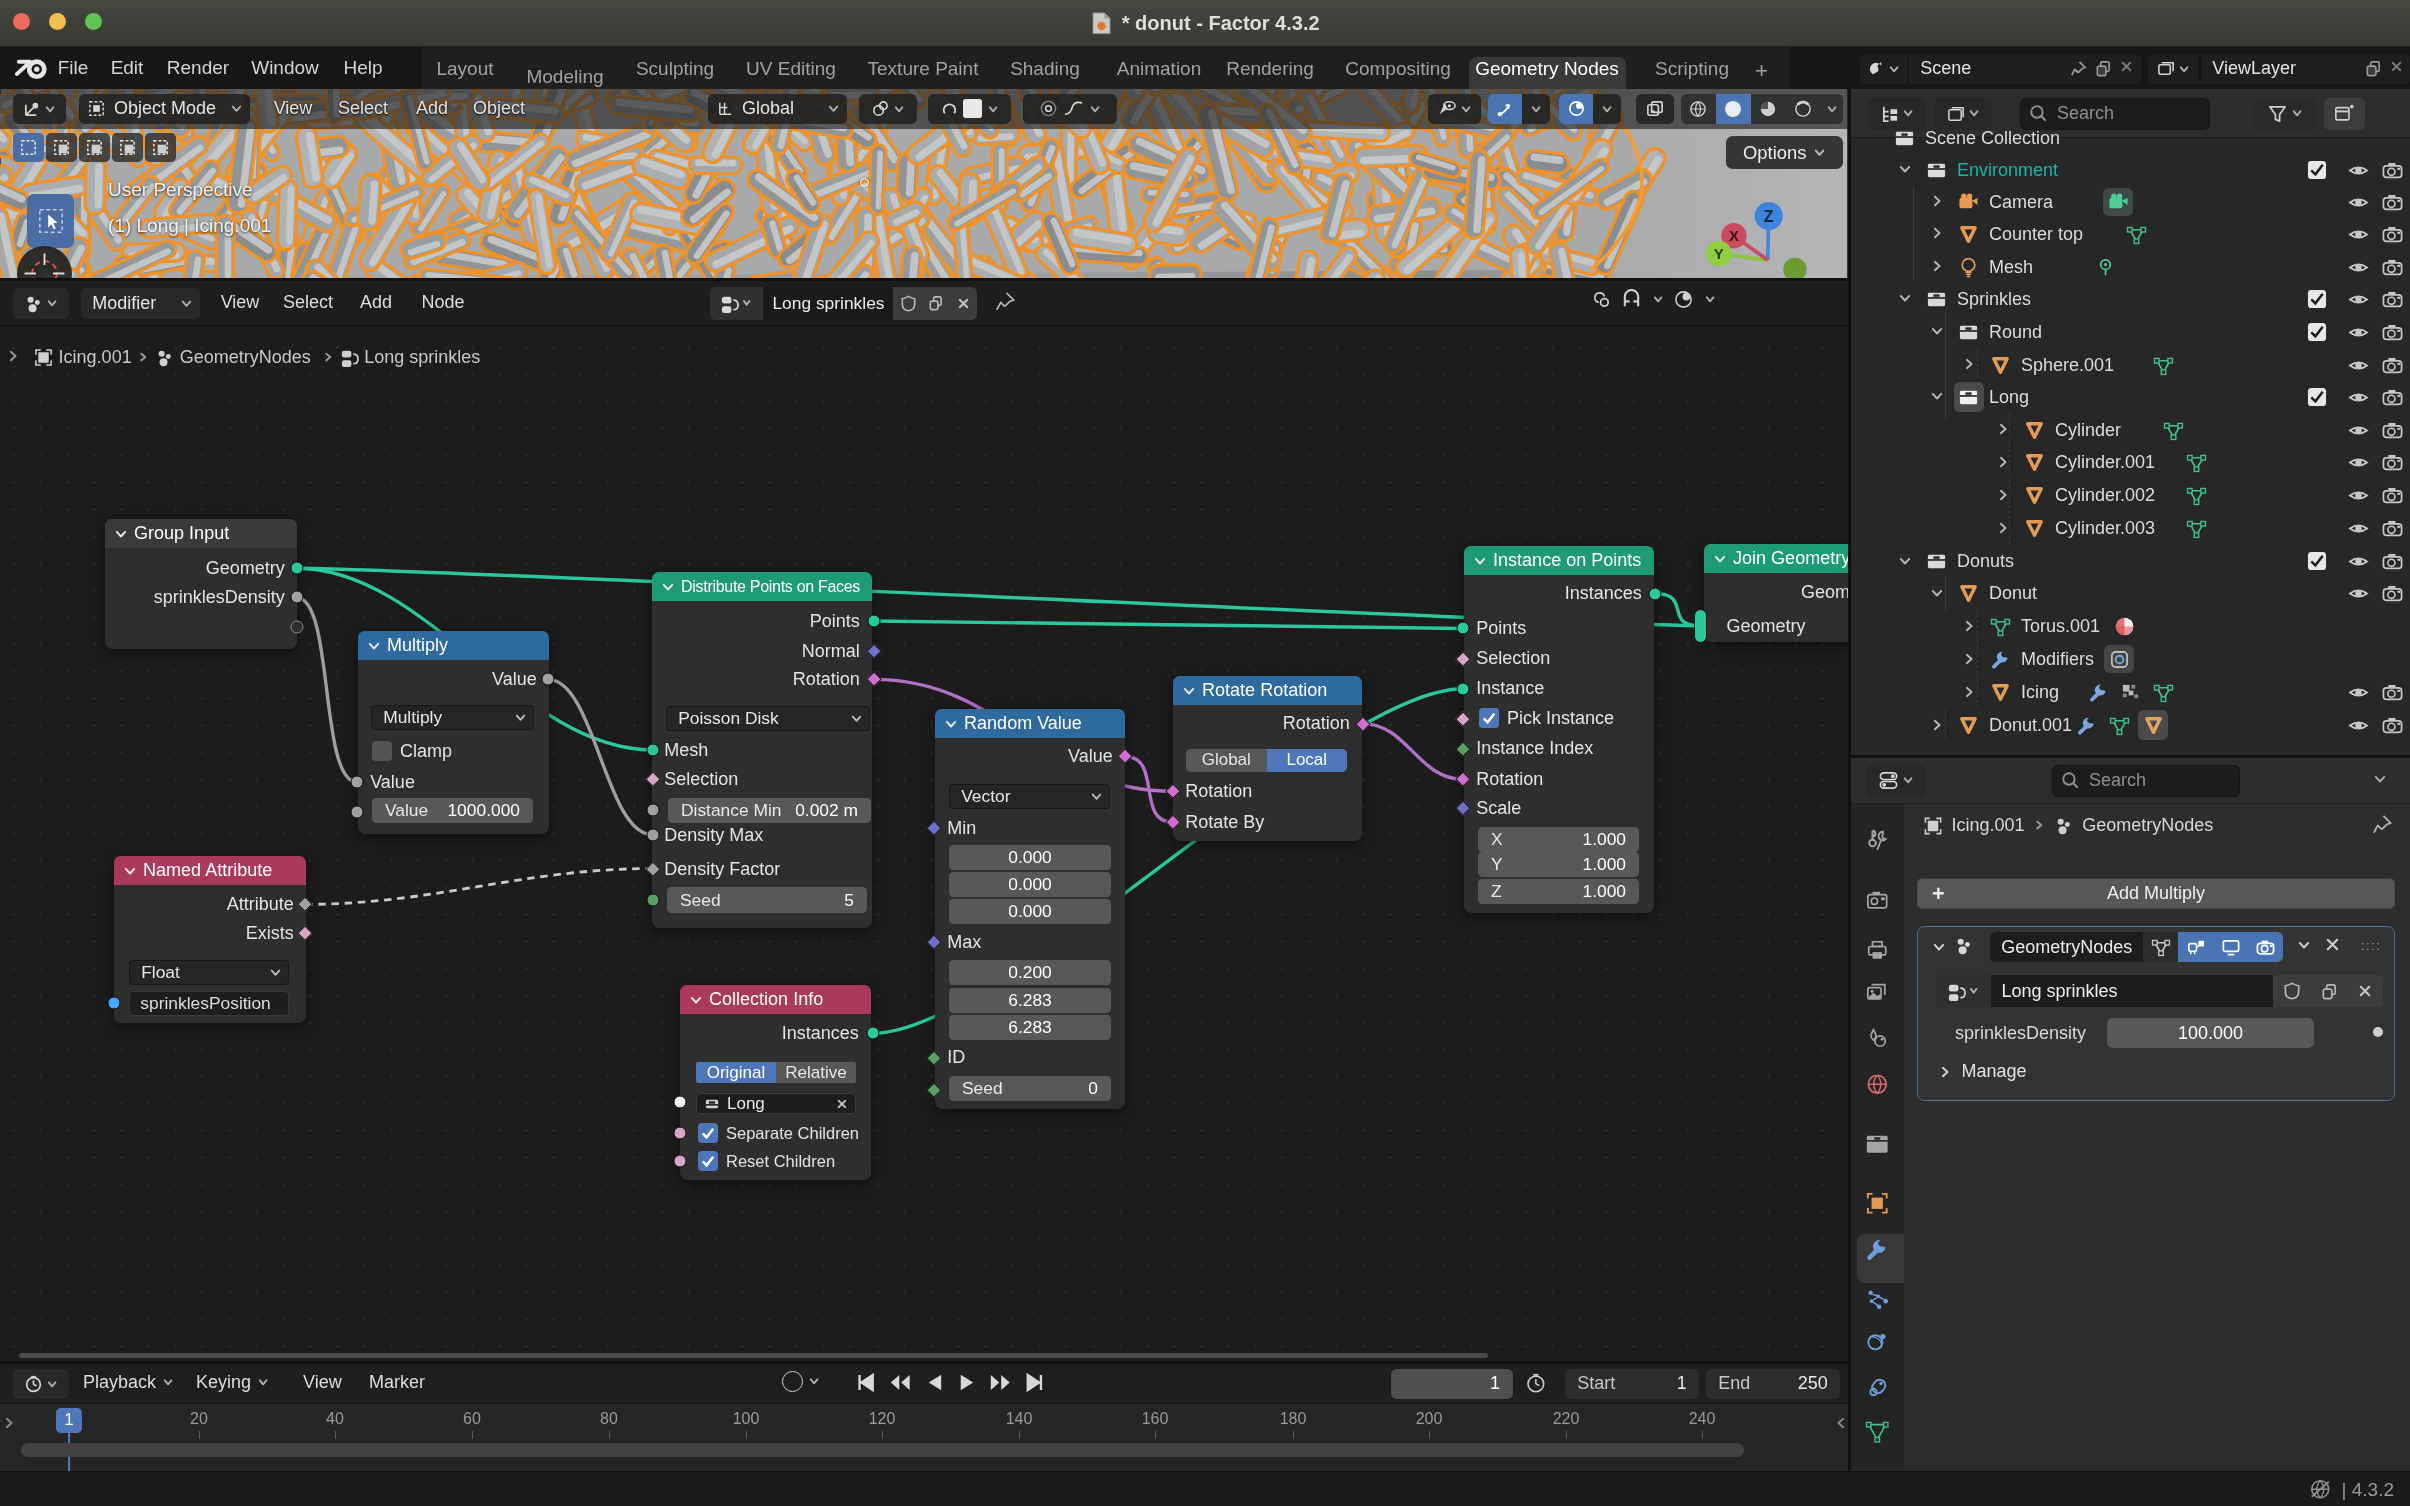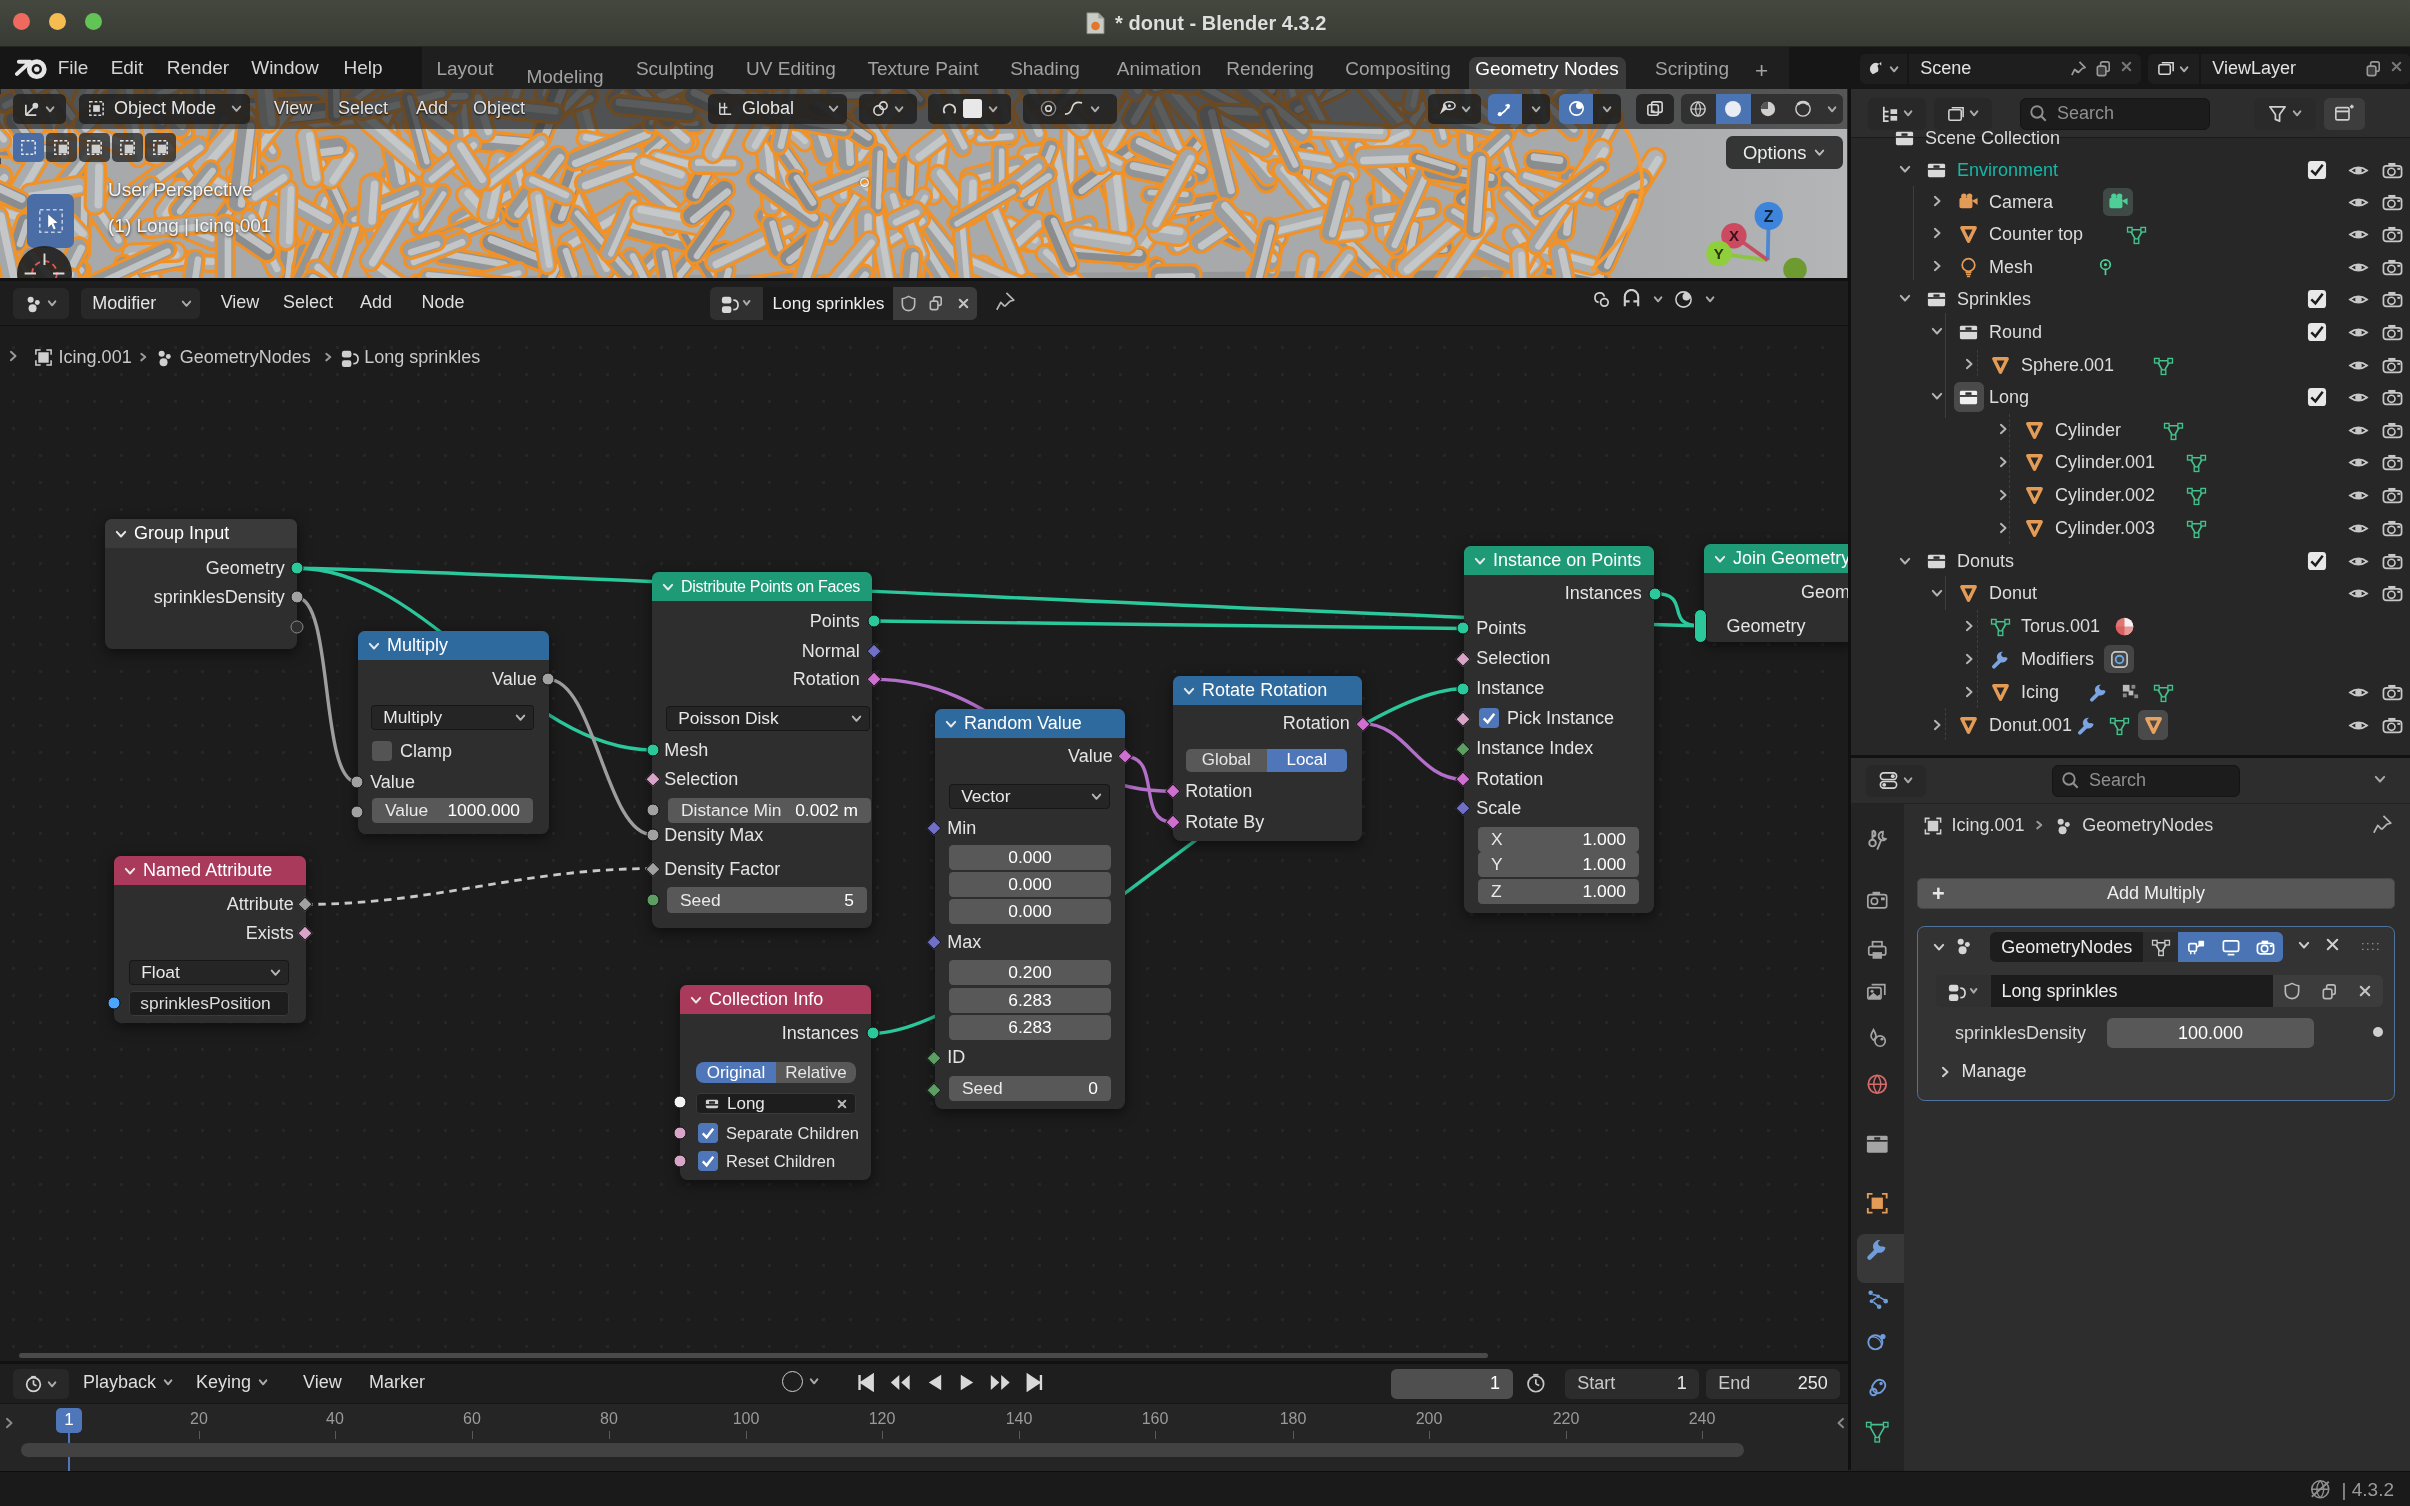--- a/index.html
+++ b/index.html
@@ -20,21 +20,21 @@
 <div class="abs" style="left:0;top:0;width:2411px;height:47px;background:linear-gradient(#45483f,#383b33);border-bottom:0.9px solid #23251f;">
     <div class="abs" style="left:13px;top:13px;width:17px;height:17px;border-radius:50%;background:#ee6a5f;"></div>
     <div class="abs" style="left:49px;top:13px;width:17px;height:17px;border-radius:50%;background:#f5bd4f;"></div>
     <div class="abs" style="left:85px;top:13px;width:17px;height:17px;border-radius:50%;background:#61c455;"></div>
     <div class="abs flex" style="left:0;right:0;top:0;height:47px;justify-content:center;gap:9.4px;">
       <svg width="21" height="24.5" viewBox="0 0 22 26" style="">
         <path d="M2 2 L14 2 L20 8 L20 24 L2 24 Z" fill="#c9cbc5" stroke="#8e908a" stroke-width="1"></path>
         <path d="M14 2 L14 8 L20 8 Z" fill="#9fa19b"></path>
         <circle cx="11" cy="16" r="4.5" fill="#e2772c"></circle>
       </svg>
-      <span style="color:#dededc;font-size:20px;font-weight:bold;">* donut - Blender 4.3.2</span>
+      <span style="color:#dededc;font-size:20px;font-weight:bold;">* donut - Factor 4.3.2</span>
     </div>
   </div>
 <div class="abs" style="left:0;top:47px;width:2411px;height:42px;background:#161616;">
     <div class="abs" style="left:422px;top:0;width:1367px;height:42px;background:#1f1f1f;"></div>
     <div class="abs" style="left:15px;top:8.5px;"><svg width="36" height="24.5" viewBox="0 0 38 26" style="">
         <circle cx="23" cy="14" r="8" fill="none" stroke="#e6e6e6" stroke-width="5"></circle>
         <circle cx="23" cy="14" r="2.8" fill="#e6e6e6"></circle>
         <path d="M2 19 L13 9 M4 6 L16 6" stroke="#e6e6e6" stroke-width="4.2" stroke-linecap="round"></path>
       </svg></div>
     <div class="abs mtxt" style="left:73px;top:10.4px;transform:translateX(-50%);">File</div>
@@ -2288,21 +2288,21 @@
     <div class="node" style="left:680px;top:705px;width:191px;height:195px;">
       <div class="nh" style="background:#a93a5c;">
         <span style="display:inline-flex;">
           <svg width="14" height="14" viewBox="0 0 15 15" style="">
             <path d="M3 5.25 L7.5 10.200000000000001 L12 5.25" fill="none" stroke="#e8e8e8" stroke-width="2.1" stroke-linecap="round" stroke-linejoin="round"></path>
           </svg>
         </span>
         <span>Collection Info</span>
       </div>
       <div class="rlab" style="right:12.2px;top:48px;">Instances</div>
-      <div class="abs" style="left:16px;top:77px;width:160px;height:21px;display:flex;border-radius:8px;overflow:hidden;font-size:17px;justify-content:center;">
+      <div class="abs" style="left:16px;top:77px;width:160px;height:21px;display:flex;border-radius:2px;overflow:hidden;font-size:17px;justify-content:center;">
         <span class="flex" style="flex:1;background:#4f76b8;color:#fff;justify-content:center;">Original</span>
         <span class="flex" style="flex:1;background:#585858;color:#e6e6e6;justify-content:center;">Relative</span>
       </div>
       <div class="abs flex" style="left:16px;top:108px;width:160px;height:21px;background:#1d1d1d;border-radius:4.7px;box-shadow:inset 0 0 0 0.9px #3a3a3a;">
         <span style="padding-left:7.5px;display:inline-flex;">
           <svg width="16" height="16" viewBox="0 0 17 17" style="">
             <rect x="2" y="4" width="13" height="9" rx="1.5" fill="#d0d0d0"></rect>
             <rect x="2" y="8.5" width="13" height="1.8" fill="#2a2a2a"></rect>
             <rect x="5.3" y="5.6" width="6.4" height="2.6" fill="#2a2a2a"></rect>
           </svg>

